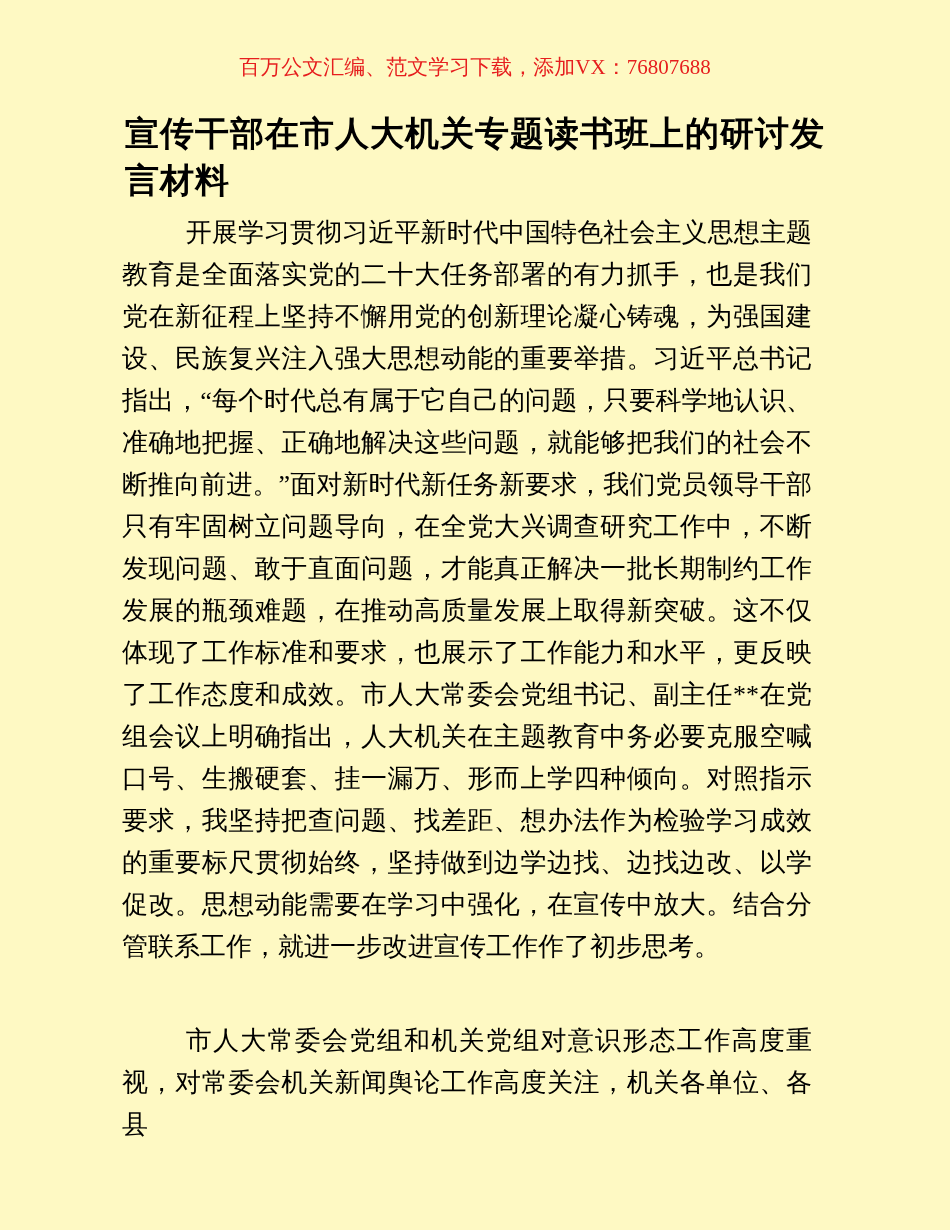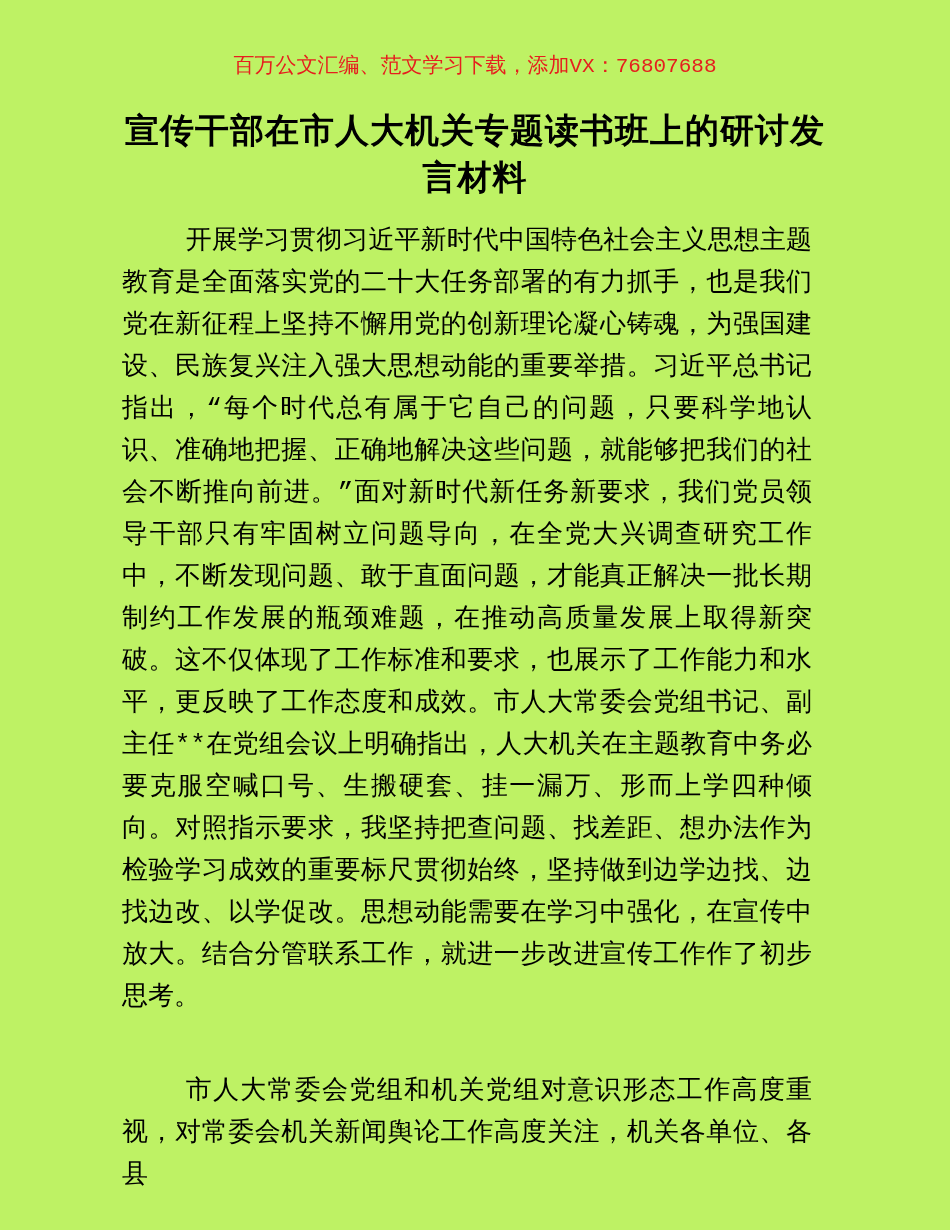--- a/index.html
+++ b/index.html
@@ -4,58 +4,58 @@
 <style>
   html, body {
     margin: 0;
     padding: 0;
     background: #ffffff;
   }
   .page {
     position: relative;
     width: 950px;
     height: 1230px;
-    background: #bef264;
+    background: #fef9c3;
     overflow: hidden;
-    font-family: Liberation Mono, monospace;
+    font-family: Liberation Serif, serif;
     color: #000000;
   }
   .notice {
     margin: 0;
     padding-top: 54px;
     text-align: center;
     font-size: 21px;
     line-height: 26px;
     font-weight: 400;
     color: #e61e1e;
   }
   .doc-title {
     width: 700px;
     margin: 30px auto 0 auto;
-    text-align: center;
+    text-align: left;
     font-size: 34px;
     line-height: 47px;
     font-weight: 700;
     letter-spacing: 1px;
   }
   .body-text {
     width: 690px;
     margin-left: 122px;
   }
   .body-text p {
     margin: 0;
     font-size: 26px;
     line-height: 42px;
     text-align: justify;
     text-justify: inter-ideograph;
     text-indent: 2.45em;
     word-break: break-all;
   }
   .body-text p.first {
-    margin-top: 16px;
+    margin-top: 8px;
   }
   .body-text p.second {
     margin-top: 52px;
   }
   .body-text p.clipped {
     text-align-last: justify;
   }
 </style>
 </head>
 <body>

